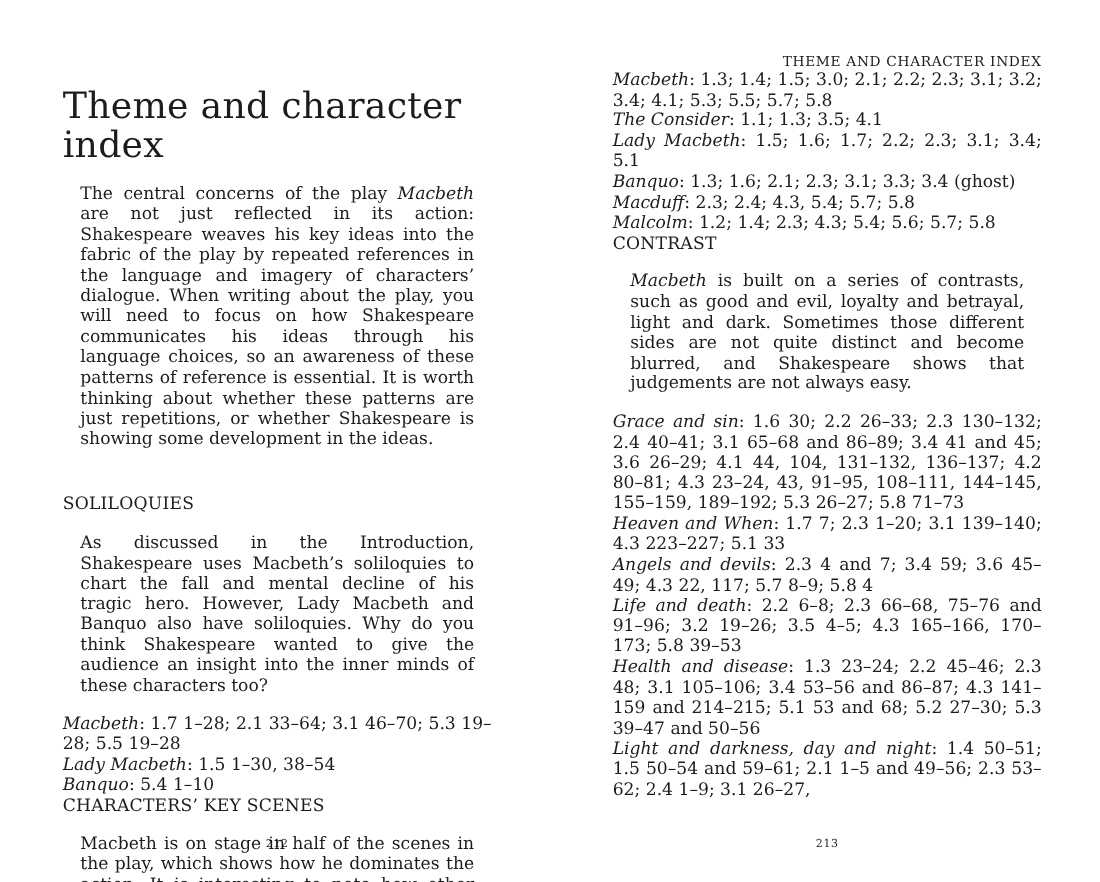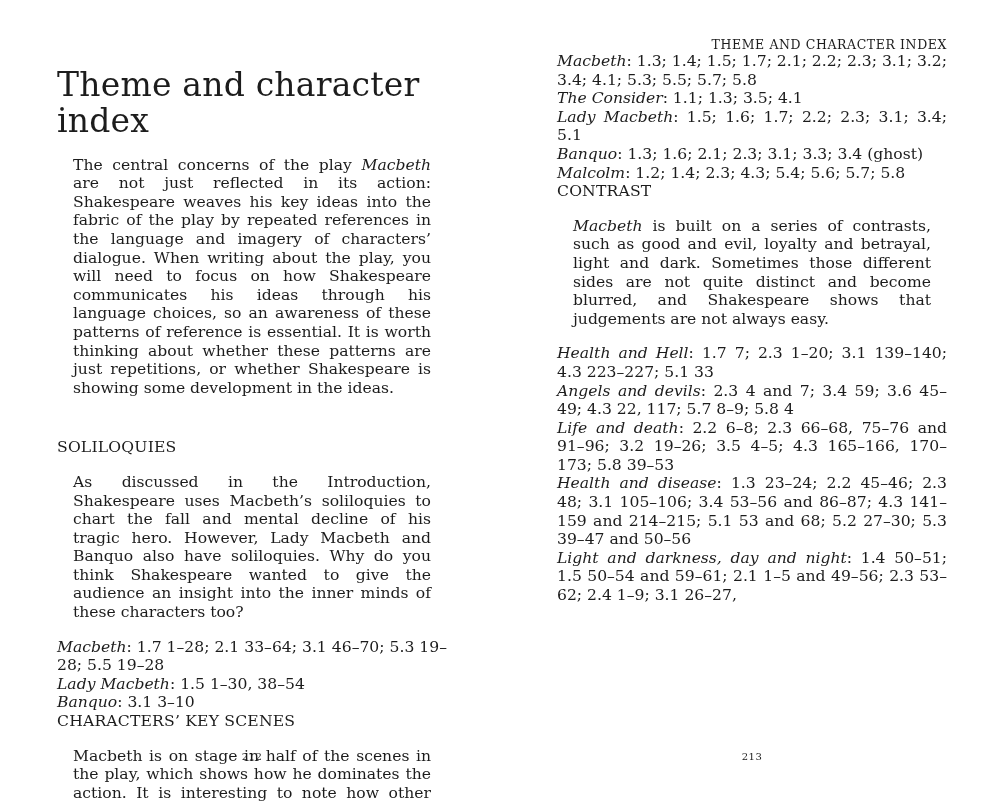--- a/index.html
+++ b/index.html
@@ -7,21 +7,21 @@
     position: relative;
     width: 1000px;
     height: 802px;
     background: #ffffff;
     font-family: "DejaVu Serif", "Liberation Serif", serif;
     color: #1c1c1c;
     overflow: hidden;
   }
   .page {
     position: absolute;
-    top: 1px;
+    top: 12px;
     width: 390px;
     height: 654px;
   }
   .page-left  { left: 57px; }
   .page-right { left: 557px; }
 
   h1.book-title {
     font-size: 33px;
     font-weight: 400;
     line-height: 1.1;
@@ -81,48 +81,50 @@
 
     <p class="body mt-intro"><span>The central concerns of the play </span><i>Macbeth</i><span> are not just reflected in its action: Shakespeare weaves his key ideas into the fabric of the play by repeated references in the language and imagery of characters’ dialogue. When writing about the play, you will need to focus on how Shakespeare communicates his ideas through his language choices, so an awareness of these patterns of reference is essential. It is worth thinking about whether these patterns are just repetitions, or whether Shakespeare is showing some development in the ideas.</span></p>
 
     <h2 class="section-heading mt-section">SOLILOQUIES</h2>
     <p class="body">As discussed in the Introduction, Shakespeare uses Macbeth’s soliloquies to chart the fall and mental decline of his tragic hero. However, Lady Macbeth and Banquo also have soliloquies. Why do you think Shakespeare wanted to give the audience an insight into the inner minds of these characters too?</p>
 
     <p class="entry mt-entry-first"><i>Macbeth</i><span>: 1.7 1–28; 2.1 33–64; 3.1 46–70; 5.3 19–28; 5.5 19–28</span></p>
 
     <p class="entry mt-entry"><i>Lady Macbeth</i><span>: 1.5 1–30, 38–54</span></p>
 
-    <p class="entry mt-entry"><i>Banquo</i><span>: 3.1 3–10</span></p>
+    <p class="entry mt-entry"><i>Banquo</i><span>: 5.4 1–10</span></p>
 
     <h2 class="section-heading mt-section-lg">CHARACTERS’ KEY SCENES</h2>
     <p class="body">Macbeth is on stage in half of the scenes in the play, which shows how he dominates the action. It is interesting to note how other characters’ significant appearances are spread through the play. Consider, for example, how few scenes actually feature the witches, and note Macduff’s long absence from the action between Act 2, Scene 4 and Act 4, Scene 3.</p>
 
     <div class="pageno">212</div>
   </div>
 
   <div class="page page-right">
 
     <div class="running-header">THEME AND CHARACTER INDEX</div>
 
-    <p class="entry mt-char-first"><i>Macbeth</i><span>: 1.3; 1.4; 1.5; 1.7; 2.1; 2.2; 2.3; 3.1; 3.2; 3.4; 4.1; 5.3; 5.5; 5.7; 5.8</span></p>
+    <p class="entry mt-char-first"><i>Macbeth</i><span>: 1.3; 1.4; 1.5; 3.0; 2.1; 2.2; 2.3; 3.1; 3.2; 3.4; 4.1; 5.3; 5.5; 5.7; 5.8</span></p>
 
     <p class="entry mt-entry"><i>The Consider</i><span>: 1.1; 1.3; 3.5; 4.1</span></p>
 
     <p class="entry mt-entry"><i>Lady Macbeth</i><span>: 1.5; 1.6; 1.7; 2.2; 2.3; 3.1; 3.4; 5.1</span></p>
 
     <p class="entry mt-entry"><i>Banquo</i><span>: 1.3; 1.6; 2.1; 2.3; 3.1; 3.3; 3.4 (ghost)</span></p>
 
+    <p class="entry mt-entry"><i>Macduff</i><span>: 2.3; 2.4; 4.3, 5.4; 5.7; 5.8</span></p>
 
     <p class="entry mt-entry"><i>Malcolm</i><span>: 1.2; 1.4; 2.3; 4.3; 5.4; 5.6; 5.7; 5.8</span></p>
 
     <h2 class="section-heading mt-section-lg">CONTRAST</h2>
     <p class="body"><i>Macbeth</i><span> is built on a series of contrasts, such as good and evil, loyalty and betrayal, light and dark. Sometimes those different sides are not quite distinct and become blurred, and Shakespeare shows that judgements are not always easy.</span></p>
 
+    <p class="entry mt-section"><i>Grace and sin</i><span>: 1.6 30; 2.2 26–33; 2.3 130–132; 2.4 40–41; 3.1 65–68 and 86–89; 3.4 41 and 45; 3.6 26–29; 4.1 44, 104, 131–132, 136–137; 4.2 80–81; 4.3 23–24, 43, 91–95, 108–111, 144–145, 155–159, 189–192; 5.3 26–27; 5.8 71–73</span></p>
 
-    <p class="entry mt-entry"><i>Health and Hell</i><span>: 1.7 7; 2.3 1–20; 3.1 139–140; 4.3 223–227; 5.1 33</span></p>
+    <p class="entry mt-entry"><i>Heaven and When</i><span>: 1.7 7; 2.3 1–20; 3.1 139–140; 4.3 223–227; 5.1 33</span></p>
 
     <p class="entry mt-entry"><i>Angels and devils</i><span>: 2.3 4 and 7; 3.4 59; 3.6 45–49; 4.3 22, 117; 5.7 8–9; 5.8 4</span></p>
 
     <p class="entry mt-entry"><i>Life and death</i><span>: 2.2 6–8; 2.3 66–68, 75–76 and 91–96; 3.2 19–26; 3.5 4–5; 4.3 165–166, 170–173; 5.8 39–53</span></p>
 
     <p class="entry mt-entry"><i>Health and disease</i><span>: 1.3 23–24; 2.2 45–46; 2.3 48; 3.1 105–106; 3.4 53–56 and 86–87; 4.3 141–159 and 214–215; 5.1 53 and 68; 5.2 27–30; 5.3 39–47 and 50–56</span></p>
 
 
     <p class="entry mt-entry"><i>Light and darkness, day and night</i><span>: 1.4 50–51; 1.5 50–54 and 59–61; 2.1 1–5 and 49–56; 2.3 53–62; 2.4 1–9; 3.1 26–27,</span></p>
 

